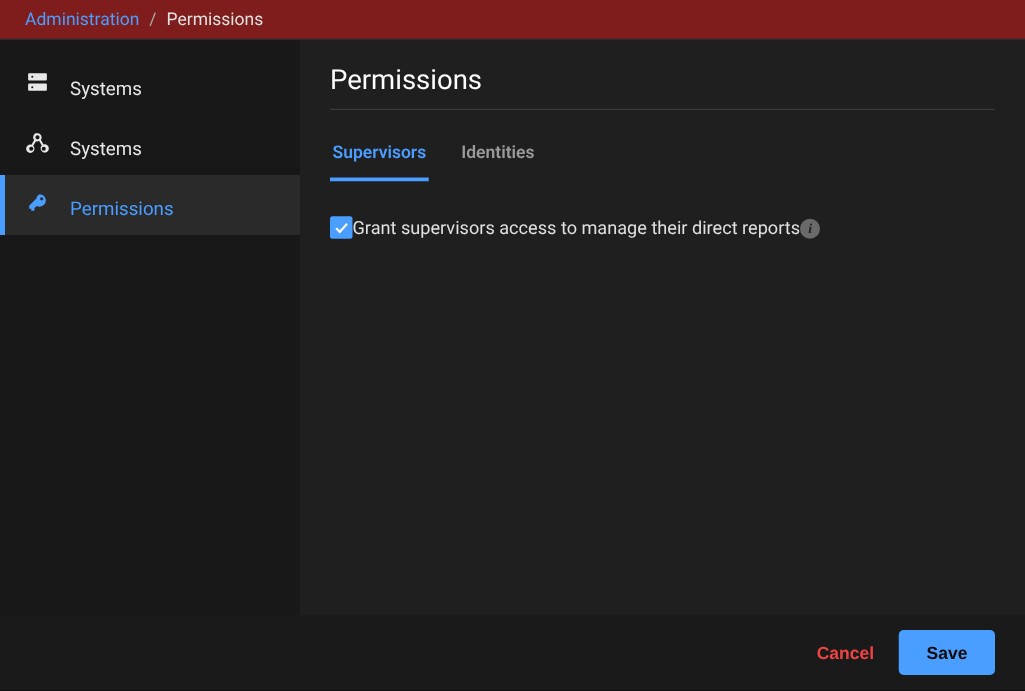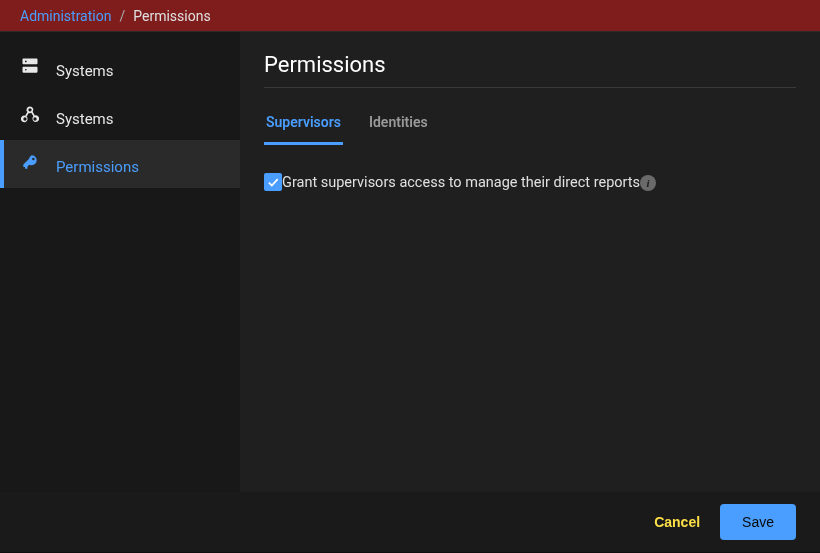--- a/index.html
+++ b/index.html
@@ -140,32 +140,32 @@
     .footer {
       height: 60px;
       background: #1a1a1a;
       display: flex;
       justify-content: flex-end;
       align-items: center;
       padding: 0 24px;
       gap: 20px;
     }
     .btn-cancel {
-      color: #fde047;
+      color: #ef4444;
       font-size: 14px;
       font-weight: 600;
       background: none;
       border: none;
       cursor: pointer;
     }
     .btn-save {
       background: #4a9eff;
       color: #0a0a0a;
       font-size: 14px;
-      font-weight: 400;
+      font-weight: 700;
       border: none;
       border-radius: 4px;
       padding: 10px 22px;
       cursor: pointer;
     }
   </style>
 </head>
 <body>
 
 <div class="breadcrumb">

